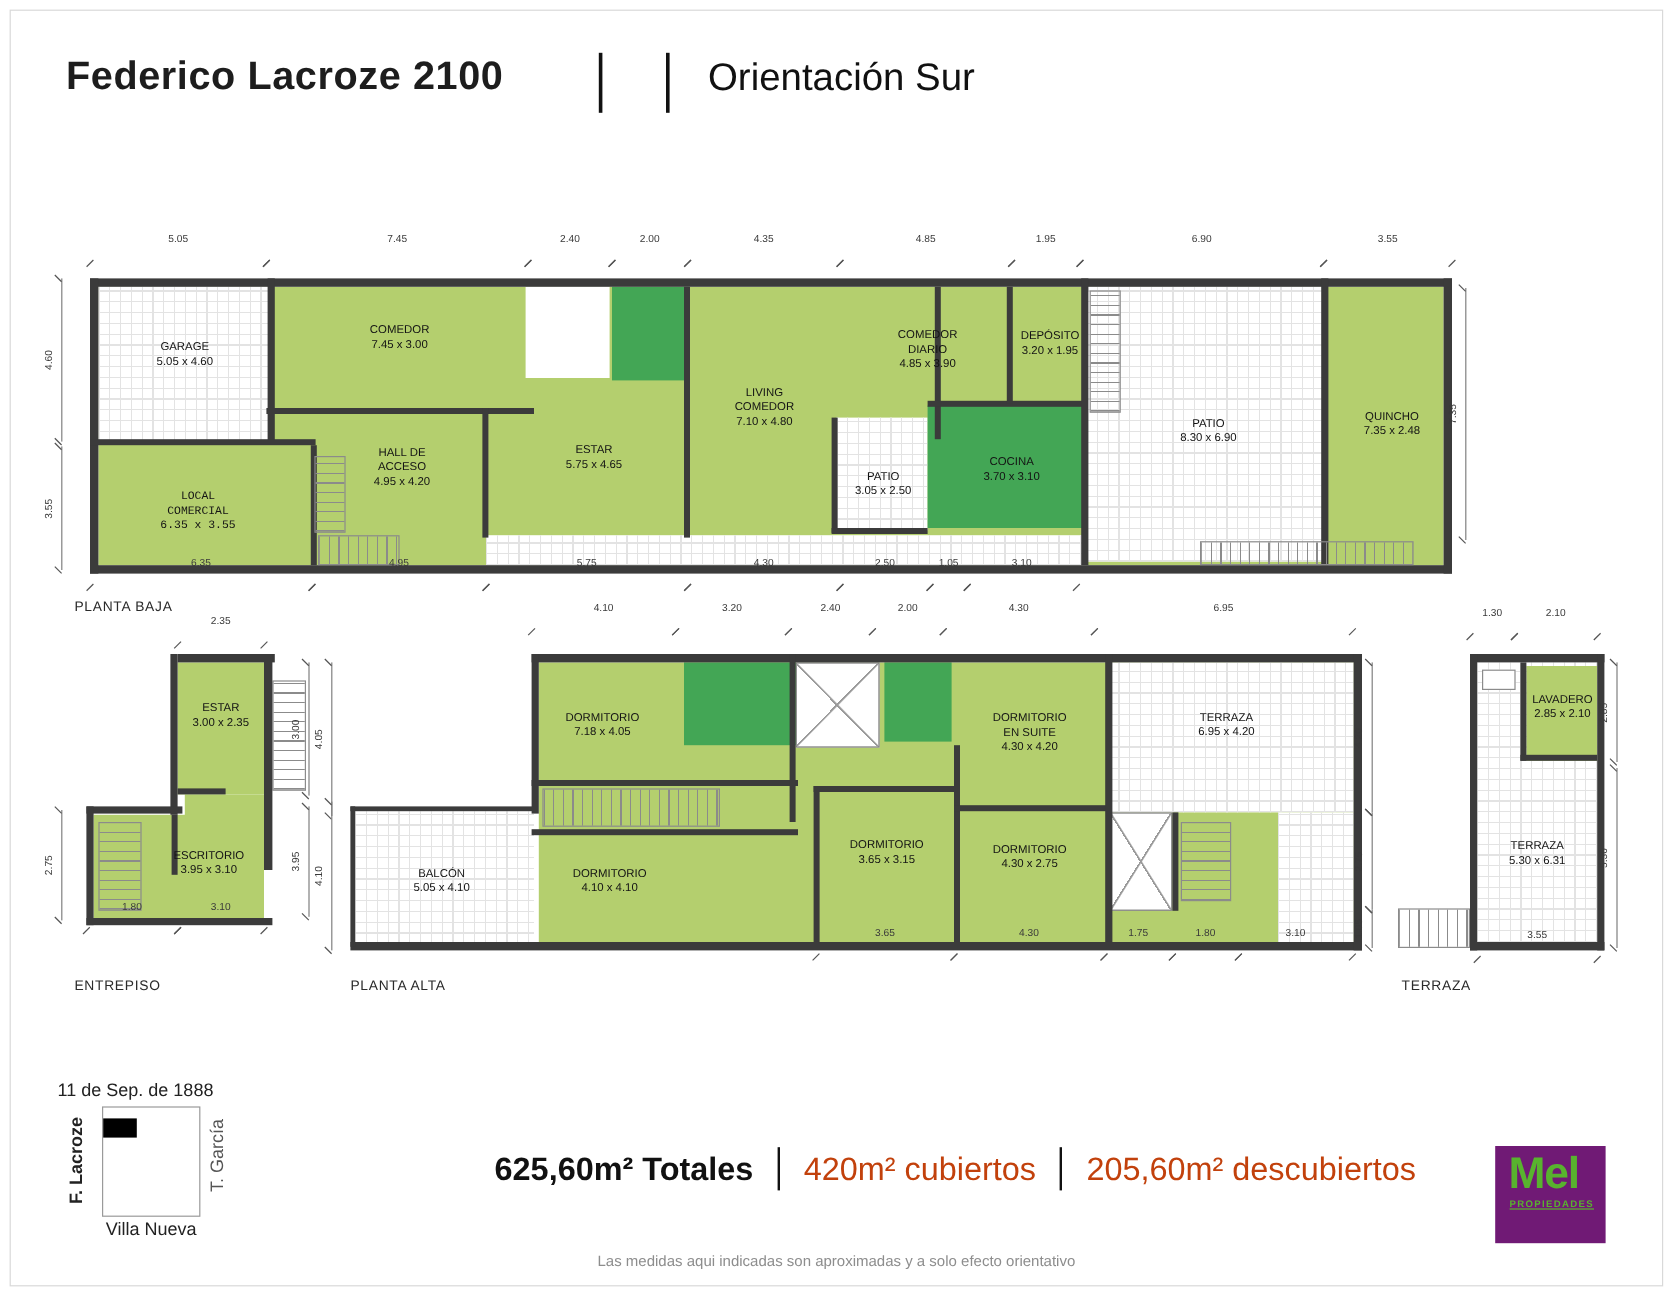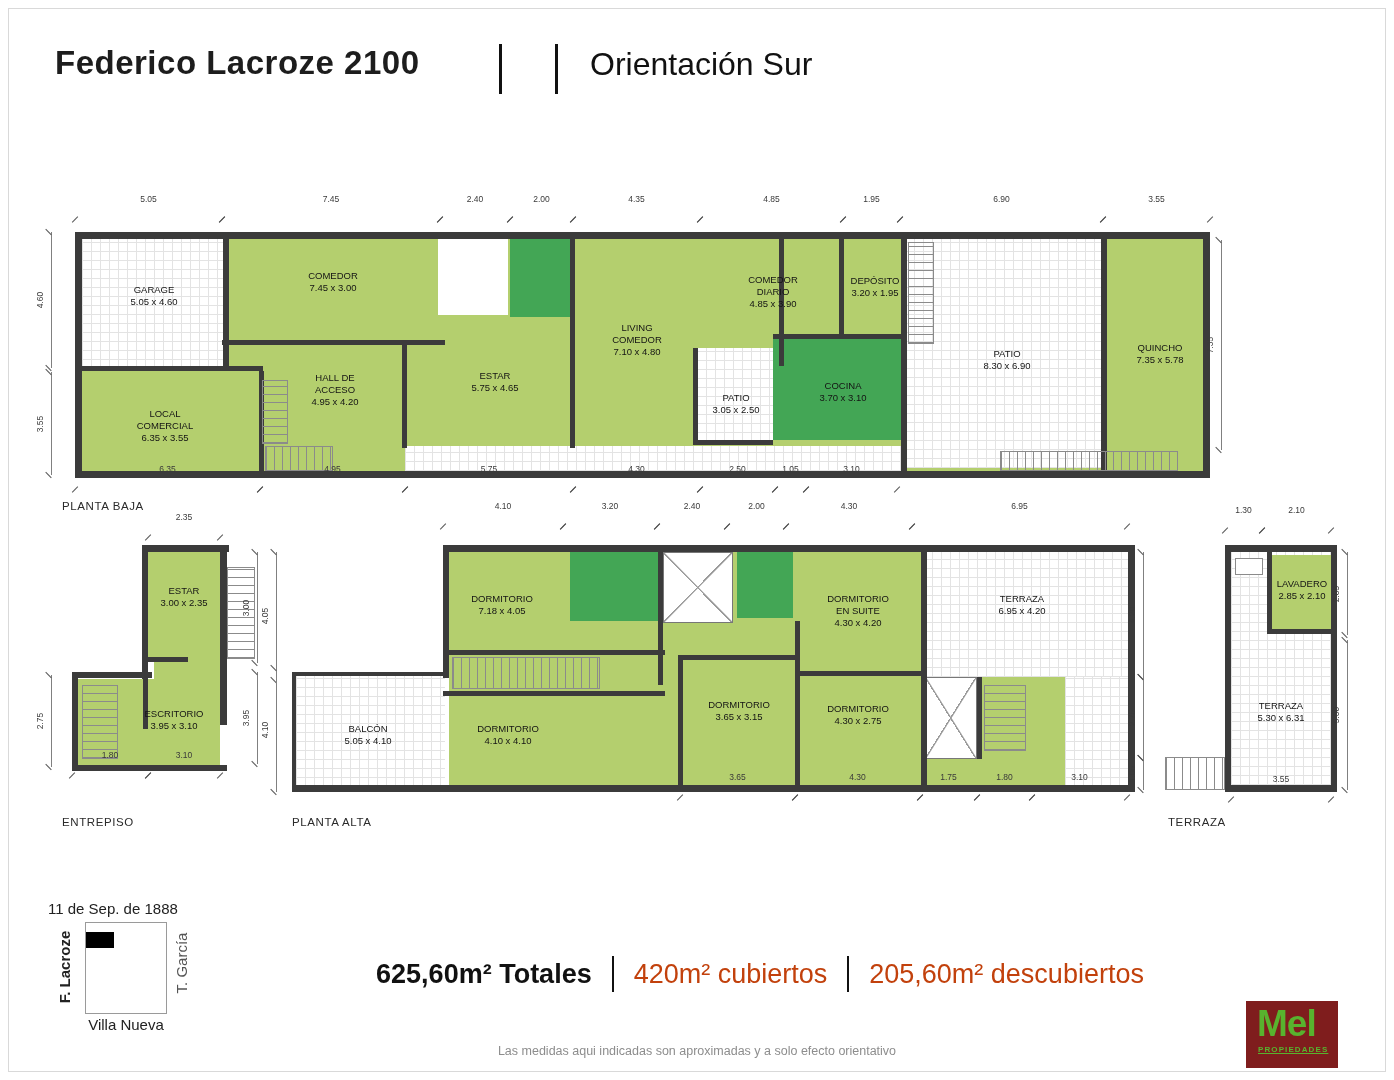--- a/index.html
+++ b/index.html
@@ -50,26 +50,26 @@
   .dim-v .dtext{position:absolute;top:50%;right:7px;transform:translate(0,-50%) rotate(-90deg);transform-origin:center;}
 
   
   .map-date{position:absolute;left:48px;top:900px;font-size:15px;color:#222;}
   .map-square{position:absolute;left:85px;top:922px;width:80px;height:90px;border:1px solid #9a9a9a;background:#fff;}
   .map-block{position:absolute;left:86px;top:932px;width:28px;height:16px;background:#000;}
   .map-left{position:absolute;left:64px;top:967px;transform:translate(-50%,-50%) rotate(-90deg);font-size:15px;font-weight:bold;white-space:nowrap;color:#222;}
   .map-right{position:absolute;left:181px;top:963px;transform:translate(-50%,-50%) rotate(-90deg);font-size:15px;color:#555;white-space:nowrap;}
   .map-bottom{position:absolute;left:126px;top:1016px;transform:translateX(-50%);font-size:15px;color:#222;white-space:nowrap;}
 
-  .areas{position:absolute;left:340px;top:956px;width:840px;display:flex;justify-content:center;align-items:center;gap:20px;}
+  .areas{position:absolute;left:340px;top:956px;width:840px;display:flex;justify-content:flex-end;align-items:center;gap:20px;}
   .areas .total{font-size:27px;font-weight:bold;color:#111;white-space:nowrap;}
   .areas .part{font-size:27px;font-weight:400;color:#c2410c;white-space:nowrap;}
   .vsep{width:2px;height:36px;background:#111;}
 
-  .logo{position:absolute;left:1246px;top:1001px;width:92px;height:67px;background:#7f1d1d;}
+  .logo{position:absolute;left:1246px;top:955px;width:92px;height:81px;background:#701a75;}
   .logo-name{position:absolute;left:11px;top:2px;font-size:37px;font-weight:bold;color:#58b32e;letter-spacing:-1px;}
   .logo-sub{position:absolute;left:12px;top:44px;font-size:8px;font-weight:bold;color:#58b32e;letter-spacing:1.1px;text-decoration:underline;}
 
   .disclaimer{position:absolute;left:297px;top:1044px;width:800px;text-align:center;font-size:12.5px;color:#8d8d8d;}
 </style>
 </head>
 <body>
 
 <div class="page">
   <div class="frame"></div>
@@ -116,21 +116,21 @@
         </div>
         <div class="room-label" style="left: 258px; top: 50px;">
           <div class="room-name">COMEDOR</div>
           <div class="room-dims">7.45 x 3.00</div>
         </div>
         <div class="room-label" style="left: 260px; top: 158px;">
           <div class="room-name">HALL DE
 ACCESO</div>
           <div class="room-dims">4.95 x 4.20</div>
         </div>
-        <div class="room-label" style="left: 90px; top: 194px;">
+        <div class="room-label" style="left: 90px; top: 194px; font-family: Liberation Mono, monospace;">
           <div class="room-name">LOCAL
 COMERCIAL</div>
           <div class="room-dims">6.35 x 3.55</div>
         </div>
         <div class="room-label" style="left: 420px; top: 150px;">
           <div class="room-name">ESTAR</div>
           <div class="room-dims">5.75 x 4.65</div>
         </div>
         <div class="room-label" style="left: 562px; top: 108px;">
           <div class="room-name">LIVING
@@ -153,21 +153,21 @@
         <div class="room-label" style="left: 768px; top: 160px;">
           <div class="room-name">COCINA</div>
           <div class="room-dims">3.70 x 3.10</div>
         </div>
         <div class="room-label" style="left: 932px; top: 128px;">
           <div class="room-name">PATIO</div>
           <div class="room-dims">8.30 x 6.90</div>
         </div>
         <div class="room-label" style="left: 1085px; top: 122px;">
           <div class="room-name">QUINCHO</div>
-          <div class="room-dims">7.35 x 5.78</div>
+          <div class="room-dims">7.35 x 2.48</div>
         </div>
       </div>
       <div class="plan-title" style="left: 62px; top: 500px;">PLANTA BAJA</div>
       <div class="plan" style="left: 70px; top: 545px; width: 190px; height: 228px;">
         <div class="shape open" style="left: 157px; top: 22px; width: 28px; height: 92px;"></div>
         <div class="shape stv" style="left: 157px; top: 22px; width: 28px; height: 92px;"></div>
         <div class="shape base" style="left: 78px; top: 7px; width: 72px; height: 110px;"></div>
         <div class="shape base" style="left: 84px; top: 117px; width: 66px; height: 20px;"></div>
         <div class="shape base" style="left: 8px; top: 134px; width: 142px; height: 86px;"></div>
         <div class="shape wall" style="left: 78px; top: 0px; width: 81px; height: 7px;"></div>

